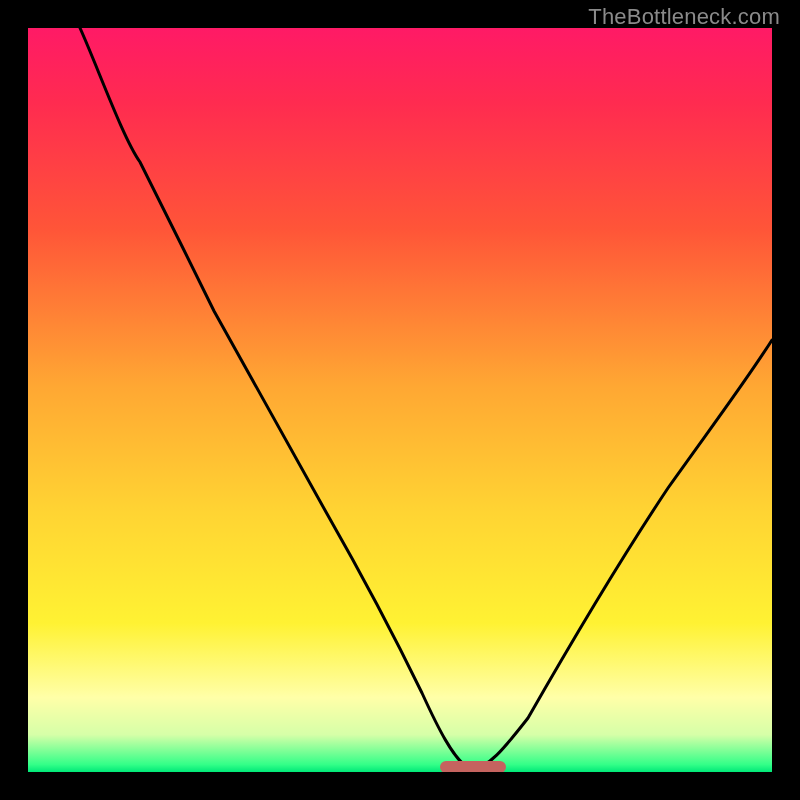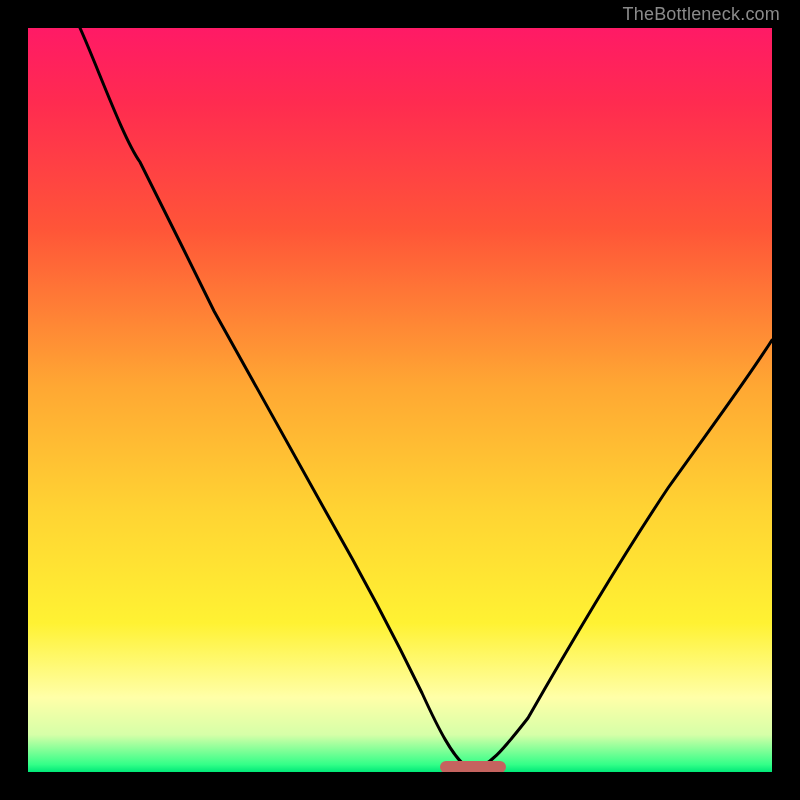--- a/index.html
+++ b/index.html
@@ -50,21 +50,21 @@
     height: 100%;
   }
   .curve path, .curve rect.marker {
     vector-effect: non-scaling-stroke;
   }
   .watermark {
     position: absolute;
     top: 4px;
     right: 20px;
     color: #8a8a8a;
-    font-size: 18px;
+    font-size: 22px;
     font-weight: 500;
     letter-spacing: 0.2px;
     user-select: none;
   }
 </style>
 </head>
 <body>
 
 <div class="frame">
 

